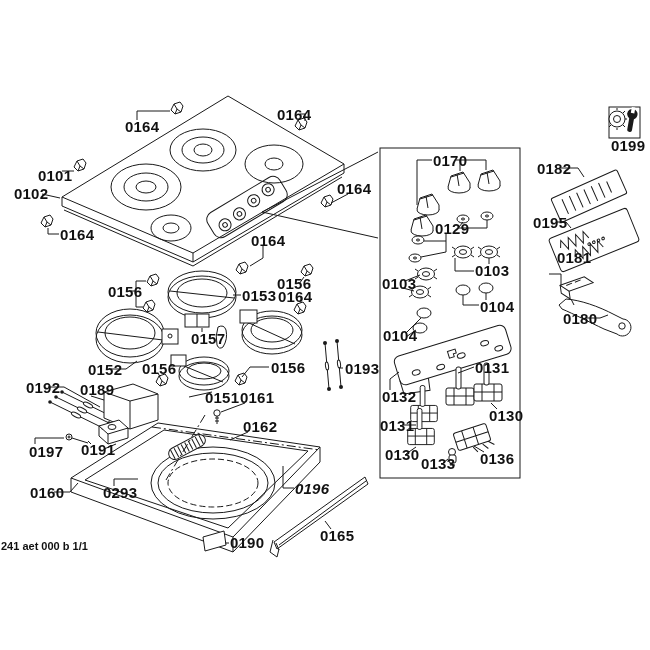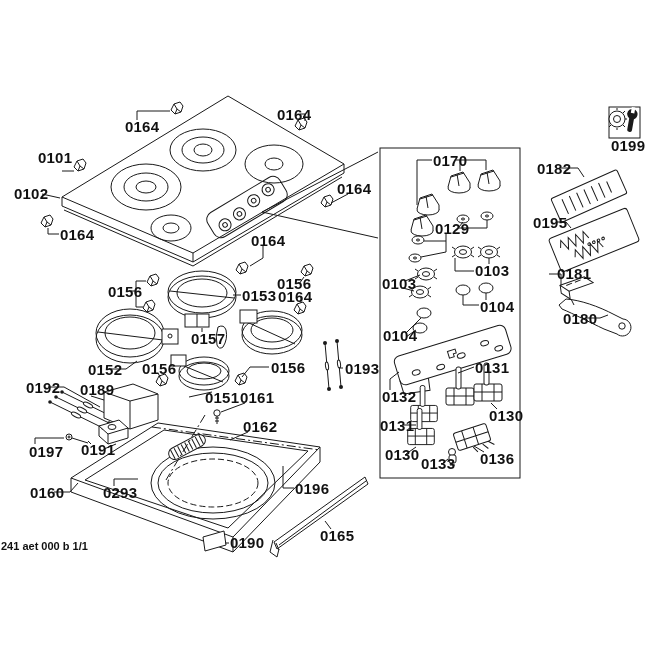--- a/index.html
+++ b/index.html
@@ -324,21 +324,21 @@
       M484,452 L474,446
       M560,168 H578 L584,177
       M556,222 H566 L571,228
       M549,274 H561 V285
       M586,318 H600 L608,315"></path>
   </g>
 </svg>
 
 <div class="labels">
       <span class="part-label" style="left: 125px; top: 121px;">0164</span>
-      <span class="part-label" style="left: 38px; top: 152px;">0101</span>
+      <span class="part-label" style="left: 38px; top: 170px;">0101</span>
       <span class="part-label" style="left: 14px; top: 188px;">0102</span>
       <span class="part-label" style="left: 60px; top: 229px;">0164</span>
       <span class="part-label" style="left: 277px; top: 109px;">0164</span>
       <span class="part-label" style="left: 337px; top: 183px;">0164</span>
       <span class="part-label" style="left: 251px; top: 235px;">0164</span>
       <span class="part-label" style="left: 108px; top: 286px;">0156</span>
       <span class="part-label" style="left: 242px; top: 290px;">0153</span>
       <span class="part-label" style="left: 277px; top: 278px;">0156</span>
       <span class="part-label" style="left: 278px; top: 291px;">0164</span>
       <span class="part-label" style="left: 191px; top: 333px;">0157</span>
@@ -348,38 +348,38 @@
       <span class="part-label" style="left: 165px; top: 392px; margin-left: 40px;">0151</span>
       <span class="part-label" style="left: 345px; top: 363px;">0193</span>
       <span class="part-label" style="left: 26px; top: 382px;">0192</span>
       <span class="part-label" style="left: 80px; top: 384px;">0189</span>
       <span class="part-label" style="left: 29px; top: 446px;">0197</span>
       <span class="part-label" style="left: 81px; top: 444px;">0191</span>
       <span class="part-label" style="left: 30px; top: 487px;">0160</span>
       <span class="part-label" style="left: 103px; top: 487px;">0293</span>
       <span class="part-label" style="left: 240px; top: 392px;">0161</span>
       <span class="part-label" style="left: 243px; top: 421px;">0162</span>
-      <span class="part-label" style="left: 295px; top: 483px;">0196</span>
+      <span class="part-label" style="left: 295px; top: 483px; font-style: italic;">0196</span>
       <span class="part-label" style="left: 230px; top: 537px;">0190</span>
       <span class="part-label" style="left: 320px; top: 530px;">0165</span>
       <span class="part-label" style="left: 433px; top: 155px;">0170</span>
       <span class="part-label" style="left: 435px; top: 223px;">0129</span>
       <span class="part-label" style="left: 382px; top: 278px;">0103</span>
       <span class="part-label" style="left: 475px; top: 265px;">0103</span>
       <span class="part-label" style="left: 383px; top: 330px;">0104</span>
       <span class="part-label" style="left: 480px; top: 301px;">0104</span>
       <span class="part-label" style="left: 382px; top: 391px;">0132</span>
       <span class="part-label" style="left: 475px; top: 362px;">0131</span>
       <span class="part-label" style="left: 489px; top: 410px;">0130</span>
       <span class="part-label" style="left: 380px; top: 420px;">0131</span>
       <span class="part-label" style="left: 385px; top: 449px;">0130</span>
       <span class="part-label" style="left: 421px; top: 458px;">0133</span>
       <span class="part-label" style="left: 480px; top: 453px;">0136</span>
       <span class="part-label" style="left: 537px; top: 163px;">0182</span>
       <span class="part-label" style="left: 533px; top: 217px;">0195</span>
-      <span class="part-label" style="left: 526px; top: 268px; padding-left: 31px;">0181</span>
+      <span class="part-label" style="left: 526px; top: 252px; padding-left: 31px;">0181</span>
       <span class="part-label" style="left: 563px; top: 313px;">0180</span>
       <span class="part-label" style="left: 611px; top: 140px;">0199</span>
     </div>
 
 <div class="doc-footer">241 aet 000 b 1/1</div>
 
 </div>
 
 </body></html>

